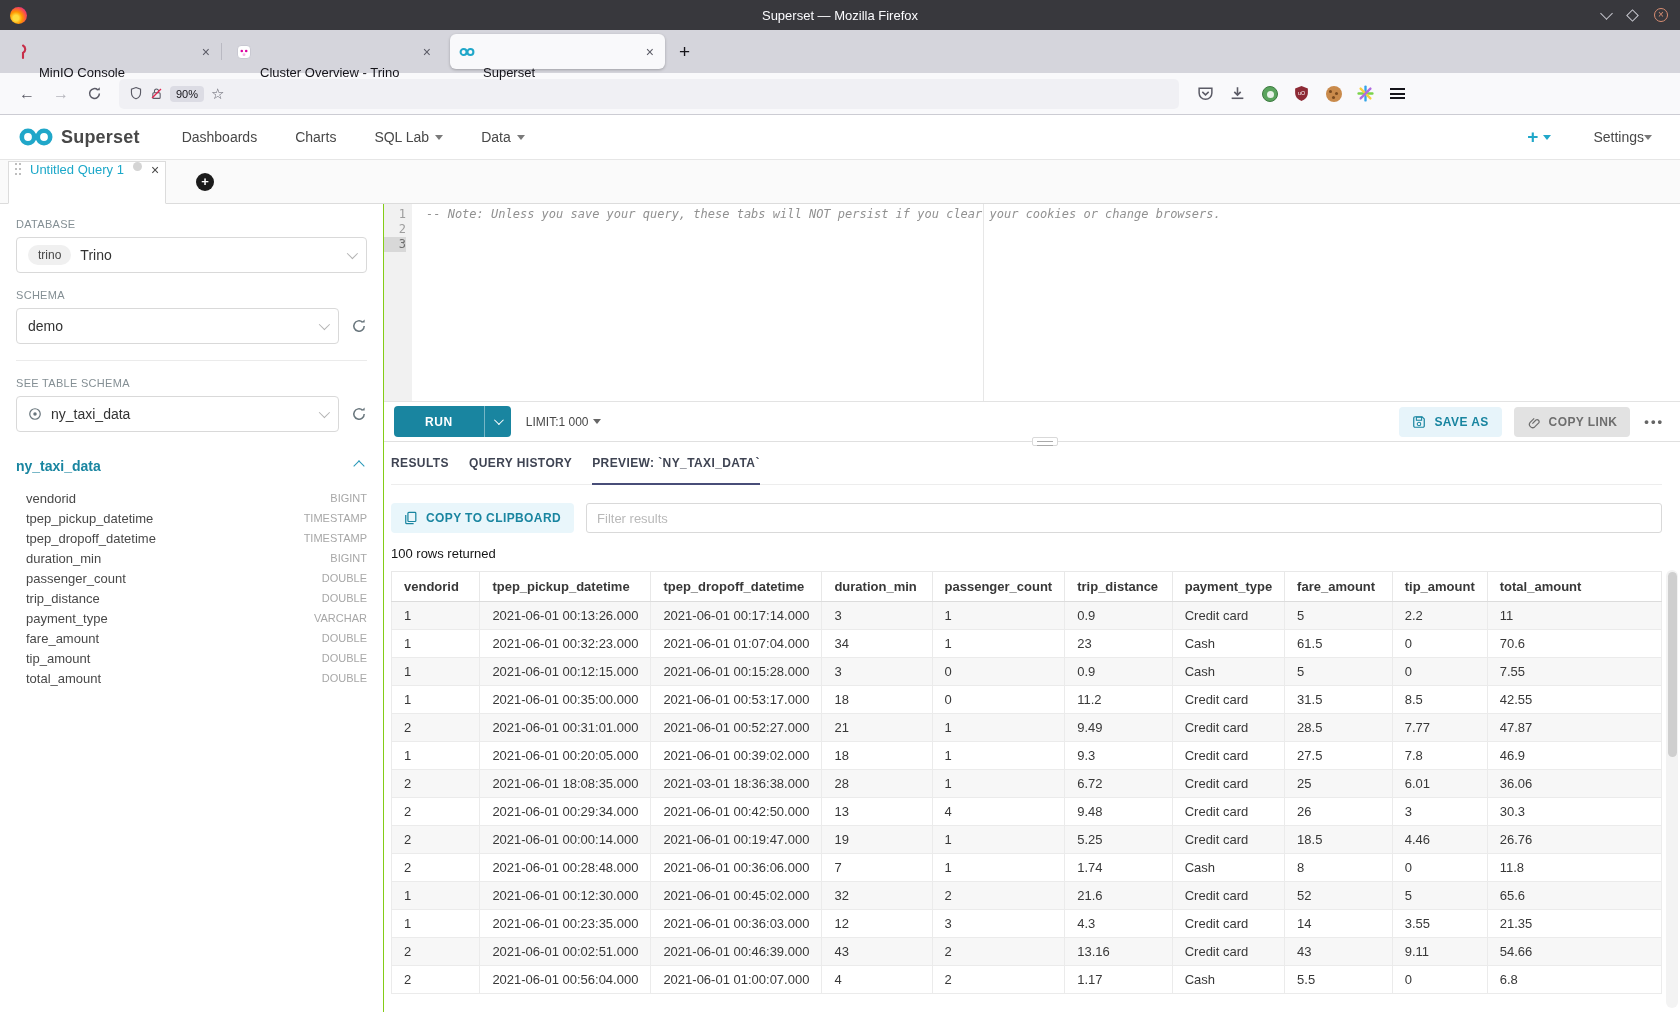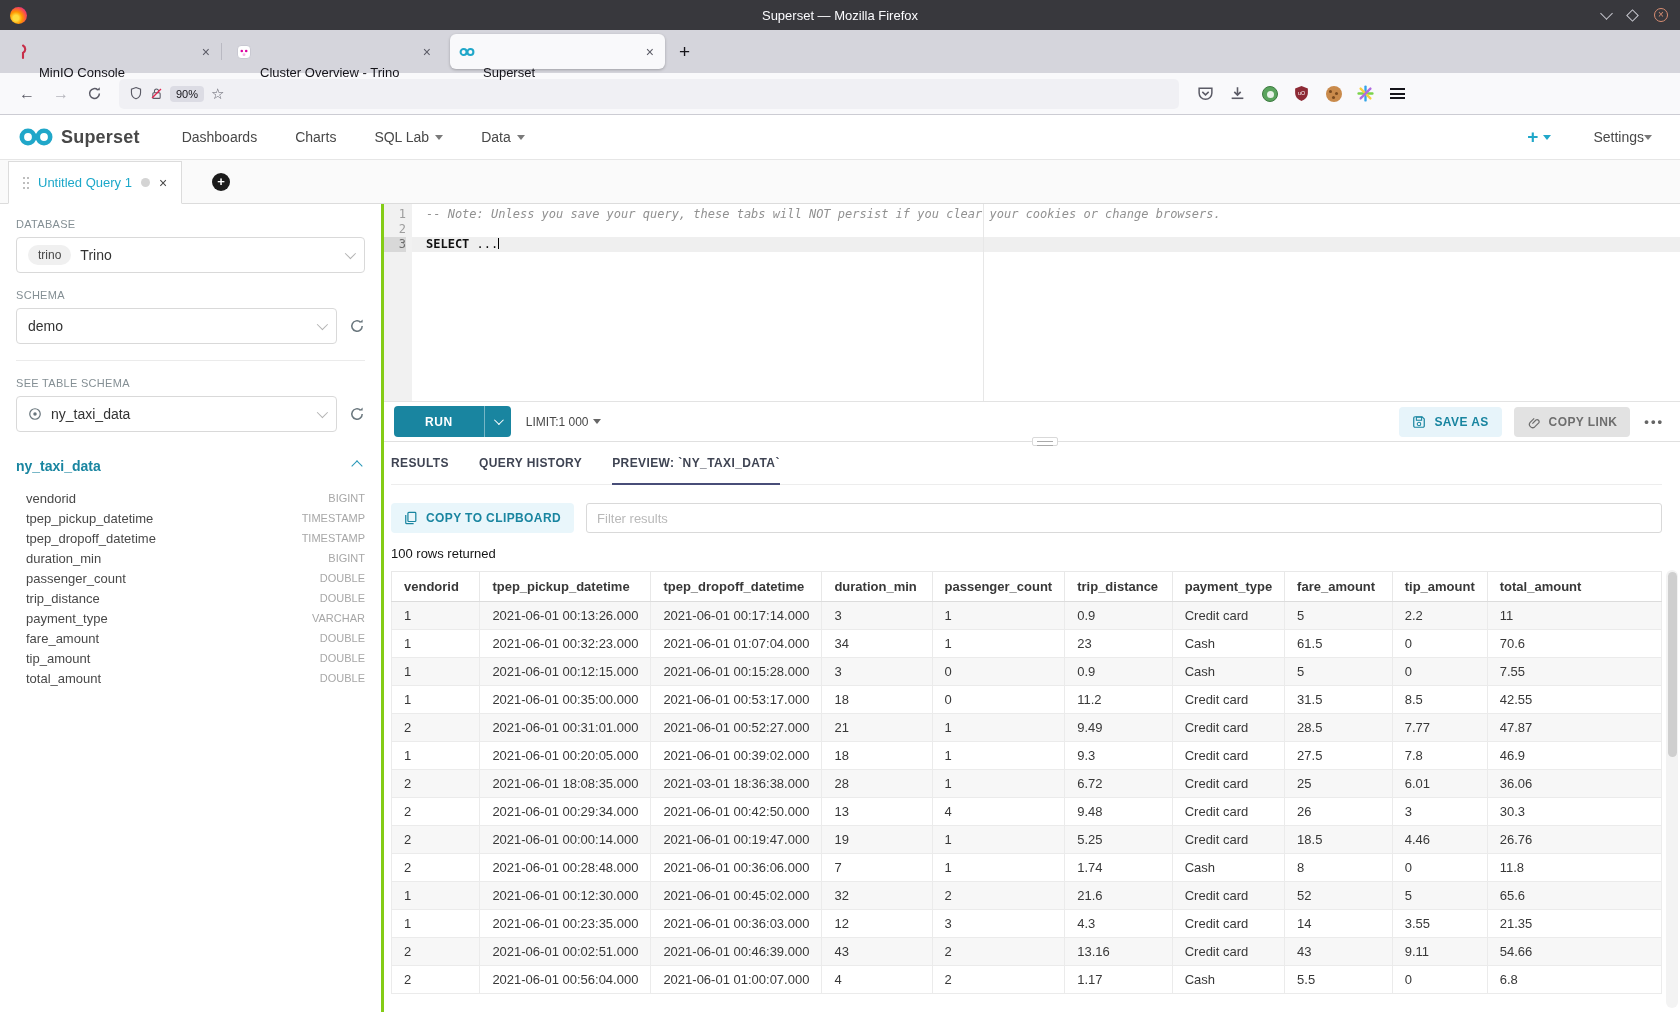--- a/index.html
+++ b/index.html
@@ -54,32 +54,32 @@
   .appnav-items { display:flex; align-items:center; gap:38px; margin-left:42px; }
   .appnav-item { font-size:14px; color:#484848; display:flex; align-items:center; gap:6px; }
   .caret-down { width:0; height:0; border-left:4px solid transparent; border-right:4px solid transparent; border-top:5px solid #7a7a7a; }
   .appnav-right { margin-left:auto; display:flex; align-items:center; gap:42px; padding-right:10px; }
   .plus-menu { display:flex; align-items:center; gap:5px; color:#20a7c9; font-size:19px; font-weight:bold; }
   .plus-menu .caret-down { border-top-color:#20a7c9; }
   .settings-menu { display:flex; align-items:center; font-size:14px; color:#484848; }
 
   
   .qtabs { height:44px; background:#fafafa; border-bottom:1px solid #dcdcdc; display:flex; align-items:flex-end; padding-left:8px; flex:none; }
-  .qtab { height:43px; margin-bottom:-1px; background:#fff; border:1px solid #dcdcdc; border-bottom-color:#fff; display:flex; align-items:center; gap:9px; padding:0 14px; }
+  .qtab { height:43px; margin-bottom:-1px; background:#fff; border:1px solid #dcdcdc; border-bottom-color:#fff; display:flex; align-items:flex-start; gap:9px; padding:0 6px; }
   .drag-dots { width:6px; height:14px; position:relative; }
   .drag-dots:before { content:""; position:absolute; left:0; top:1px; width:2px; height:2px; border-radius:50%; background:#a8a8a8;
     box-shadow:0 5px 0 #a8a8a8, 0 10px 0 #a8a8a8, 4px 0 0 #a8a8a8, 4px 5px 0 #a8a8a8, 4px 10px 0 #a8a8a8; }
   .qtab-label { font-size:13px; color:#1ca8c9; }
   .qtab-dot { width:9px; height:9px; border-radius:50%; background:#d4d4d4; }
   .qtab-close { font-size:14px; color:#484848; }
   .qtab-add { width:18px; height:18px; border-radius:50%; background:#1b1b1b; color:#fff; font-size:13px; line-height:17px; text-align:center; margin:0 0 12px 30px; font-weight:bold; }
 
   
   .main { flex:1; display:flex; overflow:hidden; }
-  .sidebar { width:384px; flex:none; border-right:3px solid #84cc16; padding:14px 16px 0 16px; overflow:hidden; }
+  .sidebar { width:384px; flex:none; border-right:1px solid #84cc16; padding:14px 16px 0 16px; overflow:hidden; }
   .slabel { font-size:11px; color:#848f94; margin-bottom:7px; letter-spacing:.3px; }
   .sel-row { display:flex; align-items:center; margin-bottom:16px; }
   .select { flex:1; height:36px; border:1px solid #d9d9d9; border-radius:4px; background:#fff; display:flex; align-items:center; padding:0 11px; gap:9px; position:relative; }
   .sel-chev { position:absolute; right:11px; width:8px; height:8px; border-right:1.4px solid #b3b3b3; border-bottom:1.4px solid #b3b3b3; transform:rotate(45deg) translateY(-2px); }
   .db-pill { background:#f0f0f0; border-radius:11px; padding:3px 10px; font-size:12px; color:#484848; }
   .sel-text { font-size:14px; color:#333; }
   .refresh-btn { margin-left:12px; flex:none; }
   .side-divider { height:1px; background:#ebebeb; margin:6px 0 16px; }
   .tbl-heading { margin-top:26px; display:flex; align-items:center; justify-content:space-between; }
   .tbl-heading-name { font-size:14px; font-weight:bold; color:#1985a0; }
@@ -115,21 +115,21 @@
   .tb-spacer { flex:1; }
   .btn-light { height:30px; border-radius:4px; display:flex; align-items:center; gap:8px; padding:0 13px; font-size:12px; font-weight:bold; letter-spacing:.4px; }
   .saveas { background:#e7f4fa; color:#1985a0; }
   .copylink { background:#e2e2e2; color:#6e6e6e; margin-left:12px; }
   .more-dots { margin-left:14px; color:#666; font-size:13px; letter-spacing:2px; font-weight:bold; }
   .drag-handle { position:absolute; bottom:-5px; left:50%; width:26px; height:9px; background:#fff; border:1px solid #d9d9d9; border-radius:2px; }
   .drag-handle:after { content:""; position:absolute; left:4px; right:4px; top:3px; border-top:1px solid #aaa; border-bottom:1px solid #aaa; height:3px; }
 
   
   .results { flex:1; padding:14px 18px 0 7px; position:relative; overflow:hidden; }
-  .rtabs { display:flex; gap:30px; border-bottom:1px solid #ededed; }
+  .rtabs { display:flex; gap:20px; border-bottom:1px solid #ededed; }
   .rtab { font-size:12px; font-weight:600; color:#3f4453; letter-spacing:.4px; padding-bottom:13px; }
   .rtab.active { border-bottom:2px solid #484e78; margin-bottom:-1px; }
   .controls-row { margin-top:18px; display:flex; align-items:center; }
   .copy-clip { background:#e9f6fb; color:#1985a0; }
   .filter-input { flex:1; margin-left:12px; height:30px; border:1px solid #d9d9d9; border-radius:3px; padding:0 10px; font-size:13px; font-family:"Liberation Sans", sans-serif; color:#333; outline:none; }
   .filter-input::placeholder { color:#b9b9b9; }
   .rowcount { margin:13px 0 10px; font-size:13px; color:#141414; }
   table.grid { border-collapse:collapse; table-layout:fixed; }
   table.grid th { font-size:13px; font-weight:bold; color:#383838; text-align:left; padding:0 12px; height:30px; border:1px solid #e8e8e8; border-bottom:1px solid #dcdcdc; background:#fff; white-space:nowrap; overflow:hidden; }
   table.grid td { font-size:13px; color:#383838; padding:0 12px; height:28px; border:1px solid #ebebeb; white-space:nowrap; overflow:hidden; }
@@ -375,21 +375,20 @@
       <div class="editor">
         <div class="gutter">
           <div>1</div>
           <div>2</div>
           <div class="active">3</div>
         </div>
         <div class="ed-content">
           <div class="print-margin"></div>
           <div class="ed-line"><span class="tok-comment">-- Note: Unless you save your query, these tabs will NOT persist if you clear your cookies or change browsers.</span></div>
           <div class="ed-line"><span></span></div>
-          <div class="ed-line active"><span class="tok-keyword">SELECT</span><span class="tok-plain"> ...</span><i class="ed-cursor"></i></div>
         </div>
       </div>
 
       <div class="sqltoolbar">
         <div class="run-btn">
           <span class="run-main">RUN</span>
           <span class="run-caret">
               <i></i>
             </span>
         </div>

